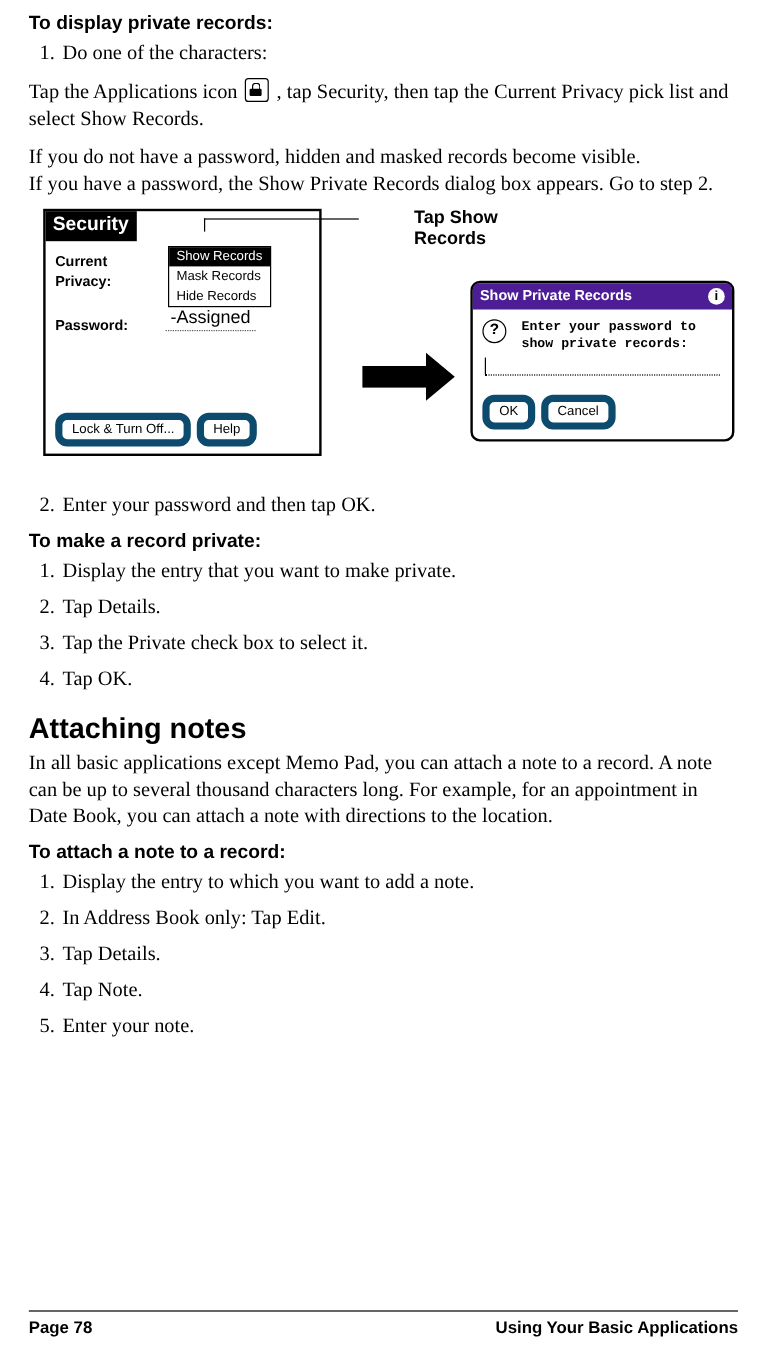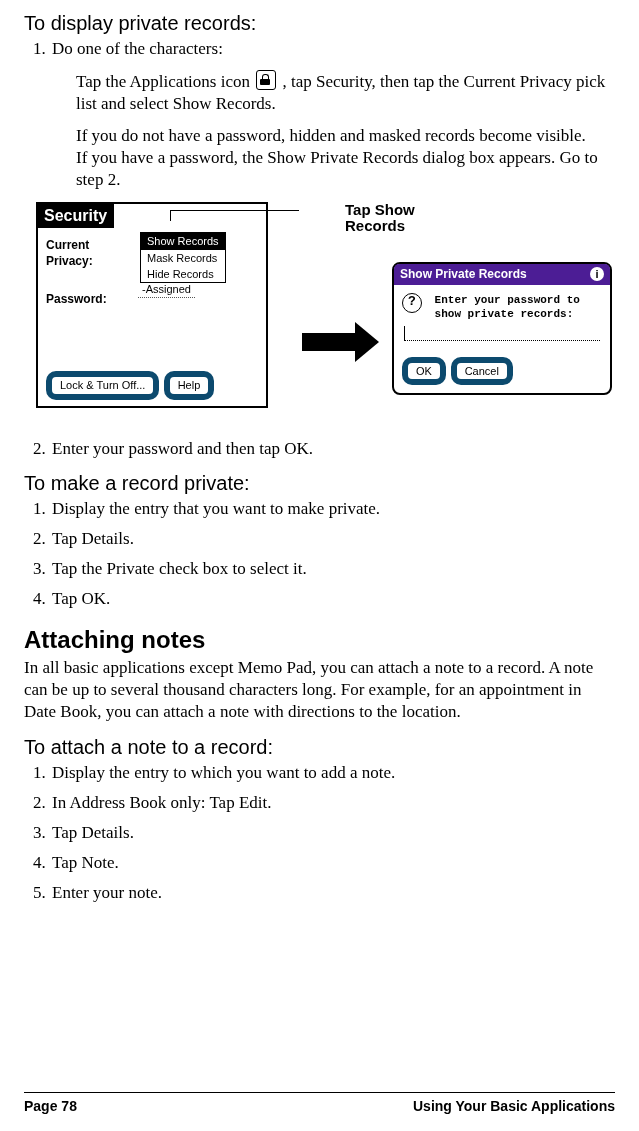--- a/index.html
+++ b/index.html
@@ -1,35 +1,35 @@
 <!DOCTYPE html>
 <html><head>
 <meta charset="utf-8">
 <style>
   html,body{margin:0;padding:0;background:#fff;color:#000;font-family:"Palatino Linotype","Book Antiqua",Palatino,serif;font-size:17px;line-height:1.3;}
   .page{width:639px;height:1131px;position:relative;box-sizing:border-box;padding:10px 24px 0 24px;}
-  .h-proc{font-family:"Trebuchet MS","Lucida Sans",Arial,sans-serif;font-weight:normal;font-size:20px;margin:0 0 2px 0;}
+  .h-proc{font-family:"Trebuchet MS","Lucida Sans",Arial,sans-serif;font-weight:bold;font-size:16px;margin:0 0 2px 0;}
   .h-sec{font-family:"Trebuchet MS","Lucida Sans",Arial,sans-serif;font-weight:bold;font-size:24px;margin:14px 0 2px 0;}
   ol{margin:0 0 10px 0;padding-left:26px;}
   ol>li{padding-left:2px;margin-bottom:8px;}
-  .indent{margin-left:52px;margin-bottom:10px;}
+  .indent{margin-bottom:10px;}
   p{margin:0 0 10px 0;}
   .iconbox{display:inline-block;width:18px;height:18px;border:1.5px solid #000;border-radius:3px;vertical-align:-3px;position:relative;margin:0 2px;}
   .iconbox::before{content:"";position:absolute;left:5px;top:3px;width:5px;height:5px;border:1.5px solid #000;border-bottom:none;border-radius:3px 3px 0 0;}
   .iconbox::after{content:"";position:absolute;left:3px;top:8px;width:10px;height:6px;background:#000;border-radius:1px;}
   .figwrap{margin:10px 0 16px 12px;position:relative;height:220px;}
   
   .palm{position:absolute;left:0;top:0;width:232px;height:206px;border:2px solid #000;box-sizing:border-box;background:#fff;}
   .palm .title{background:#000;color:#fff;font-family:Arial,sans-serif;font-weight:bold;font-size:16px;padding:2px 6px;width:64px;}
   .palm-body{padding:10px 8px 6px 8px;font-family:Arial,sans-serif;font-size:12px;position:relative;}
   .rowlbl{font-weight:bold;}
   .picklist{position:absolute;left:102px;top:4px;border:1px solid #000;background:#fff;font-size:11px;}
   .picklist div{padding:1px 6px;white-space:nowrap;}
   .picklist .sel{background:#000;color:#fff;}
-  .pw{position:absolute;left:100px;top:54px;font-size:11px;border-bottom:1px dotted #555;padding:0 4px;}
+  .pw{position:absolute;left:100px;top:54px;font-size:15px;border-bottom:1px dotted #555;padding:0 4px;}
   .pb{display:inline-block;border:6px solid #0c4a6e;border-radius:10px;padding:1px 8px;font-size:11px;font-family:Liberation Sans, sans-serif;background:#fff;}
   .palm-btns{position:absolute;bottom:6px;left:8px;}
   
   .callout{position:absolute;left:262px;top:0;font-family:"Trebuchet MS",Arial,sans-serif;font-weight:bold;font-size:15px;line-height:1.1;margin-left:47px;}
   .lead{position:absolute;left:134px;top:8px;width:128px;height:10px;border-top:1px solid #000;border-left:1px solid #000;}
   
   .arrow{position:absolute;left:266px;top:120px;}
   .arrow .shaft{width:54px;height:18px;background:#000;display:inline-block;vertical-align:middle;}
   .arrow .head{display:inline-block;vertical-align:middle;width:0;height:0;border-left:24px solid #000;border-top:20px solid transparent;border-bottom:20px solid transparent;margin-left:-1px;}
   

